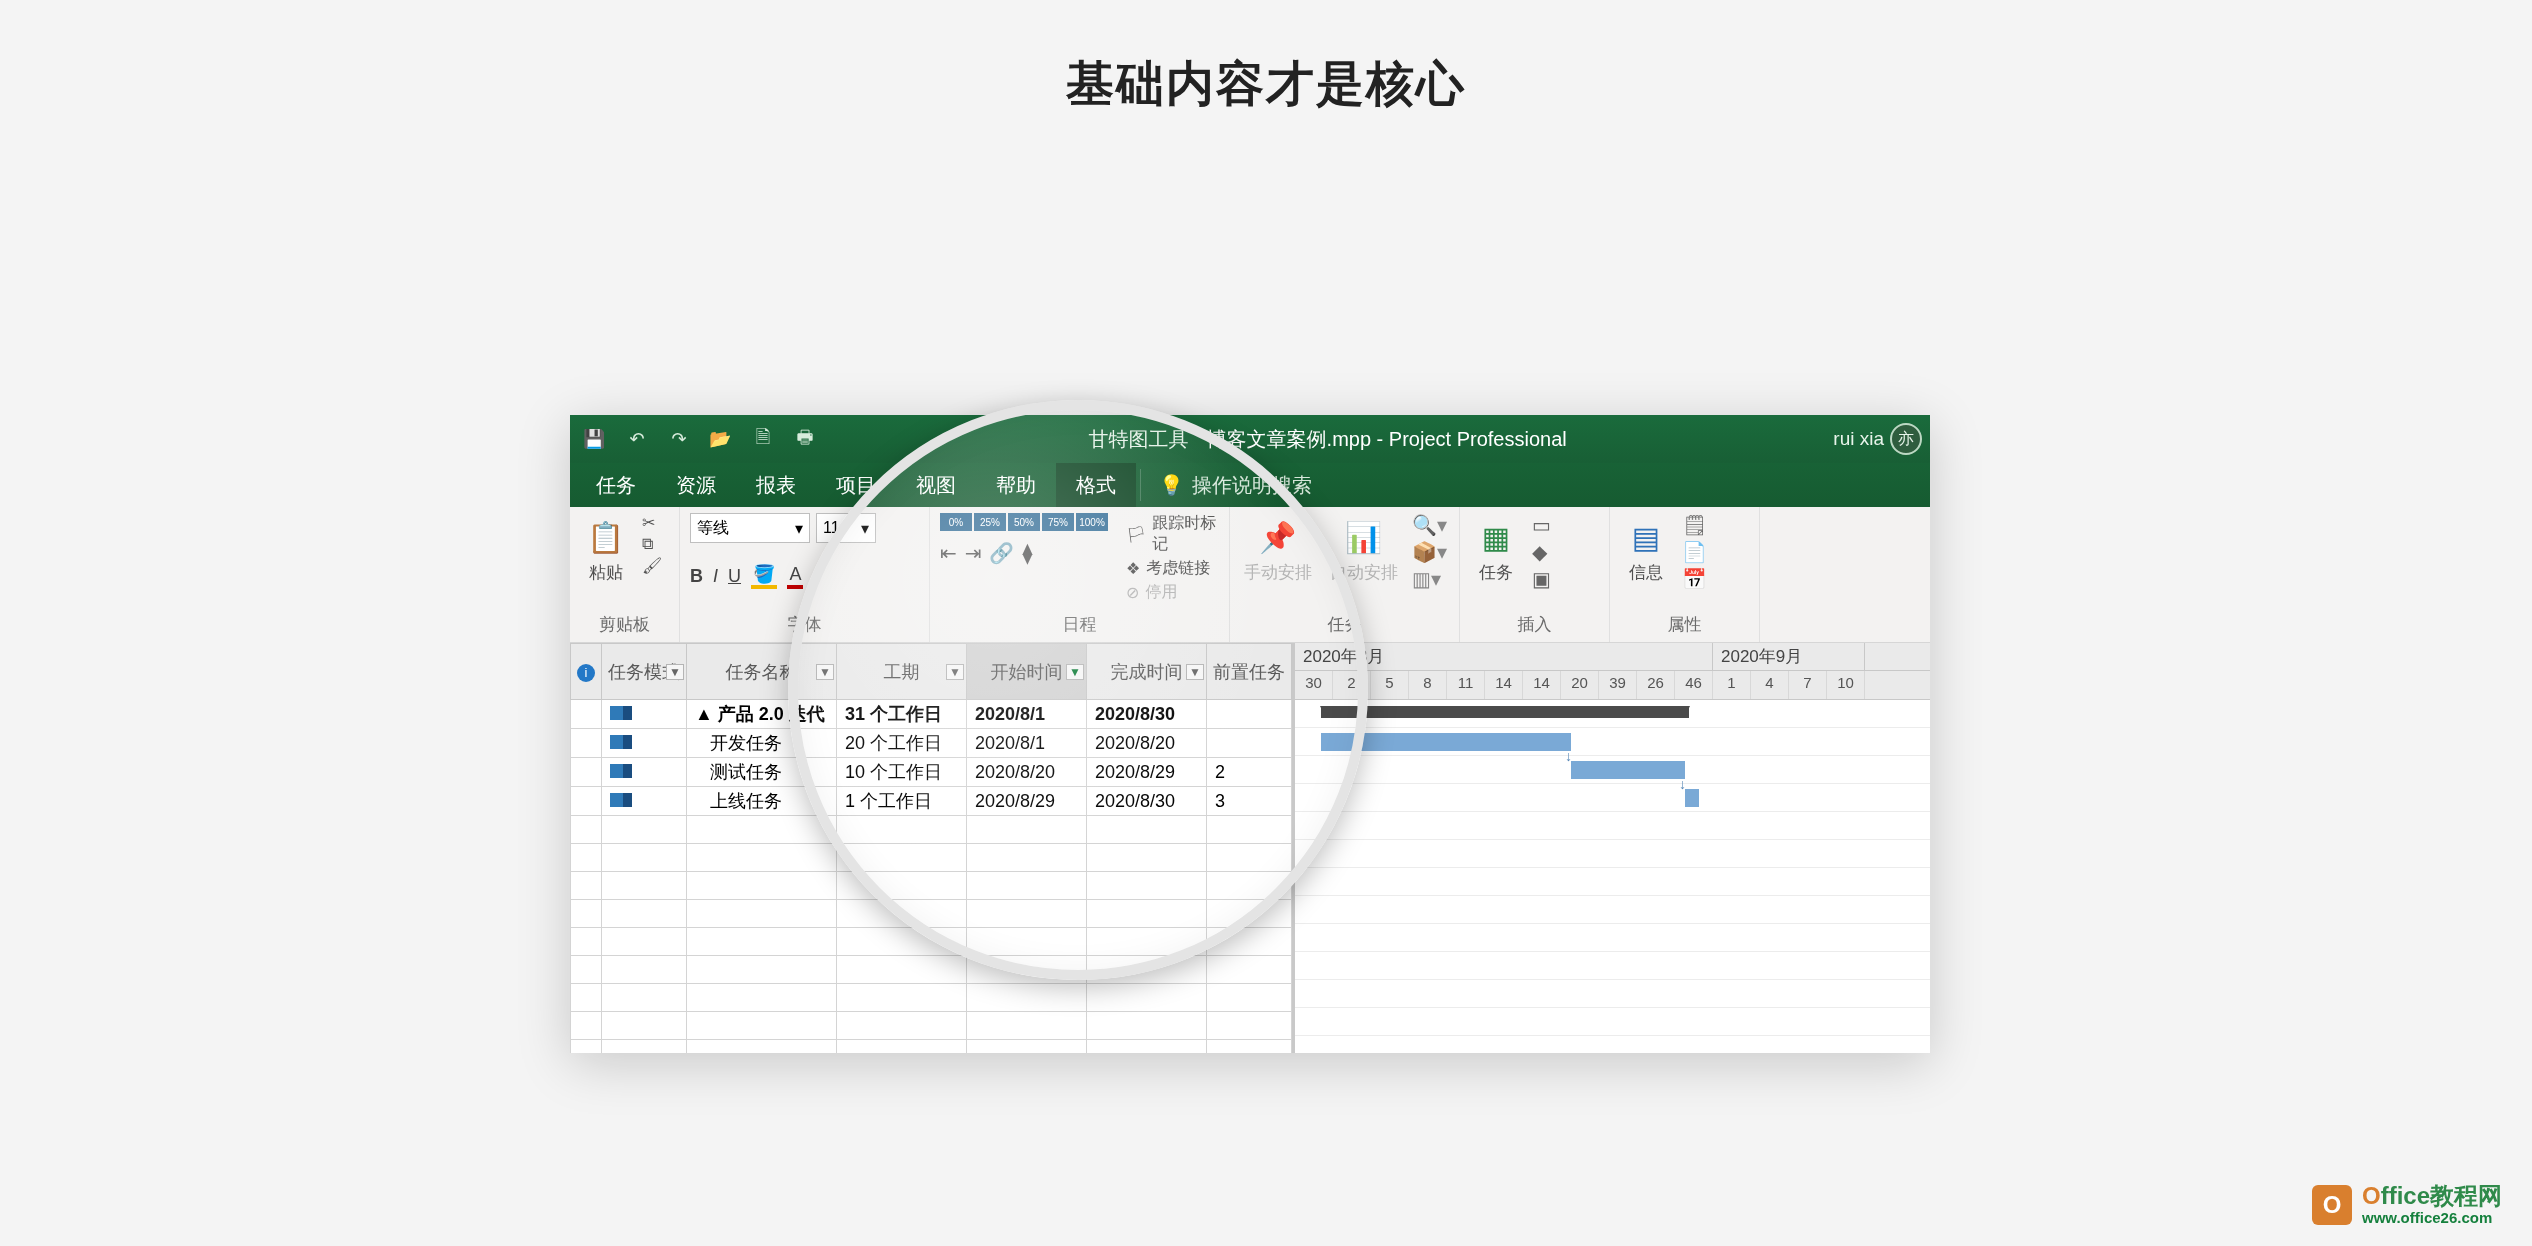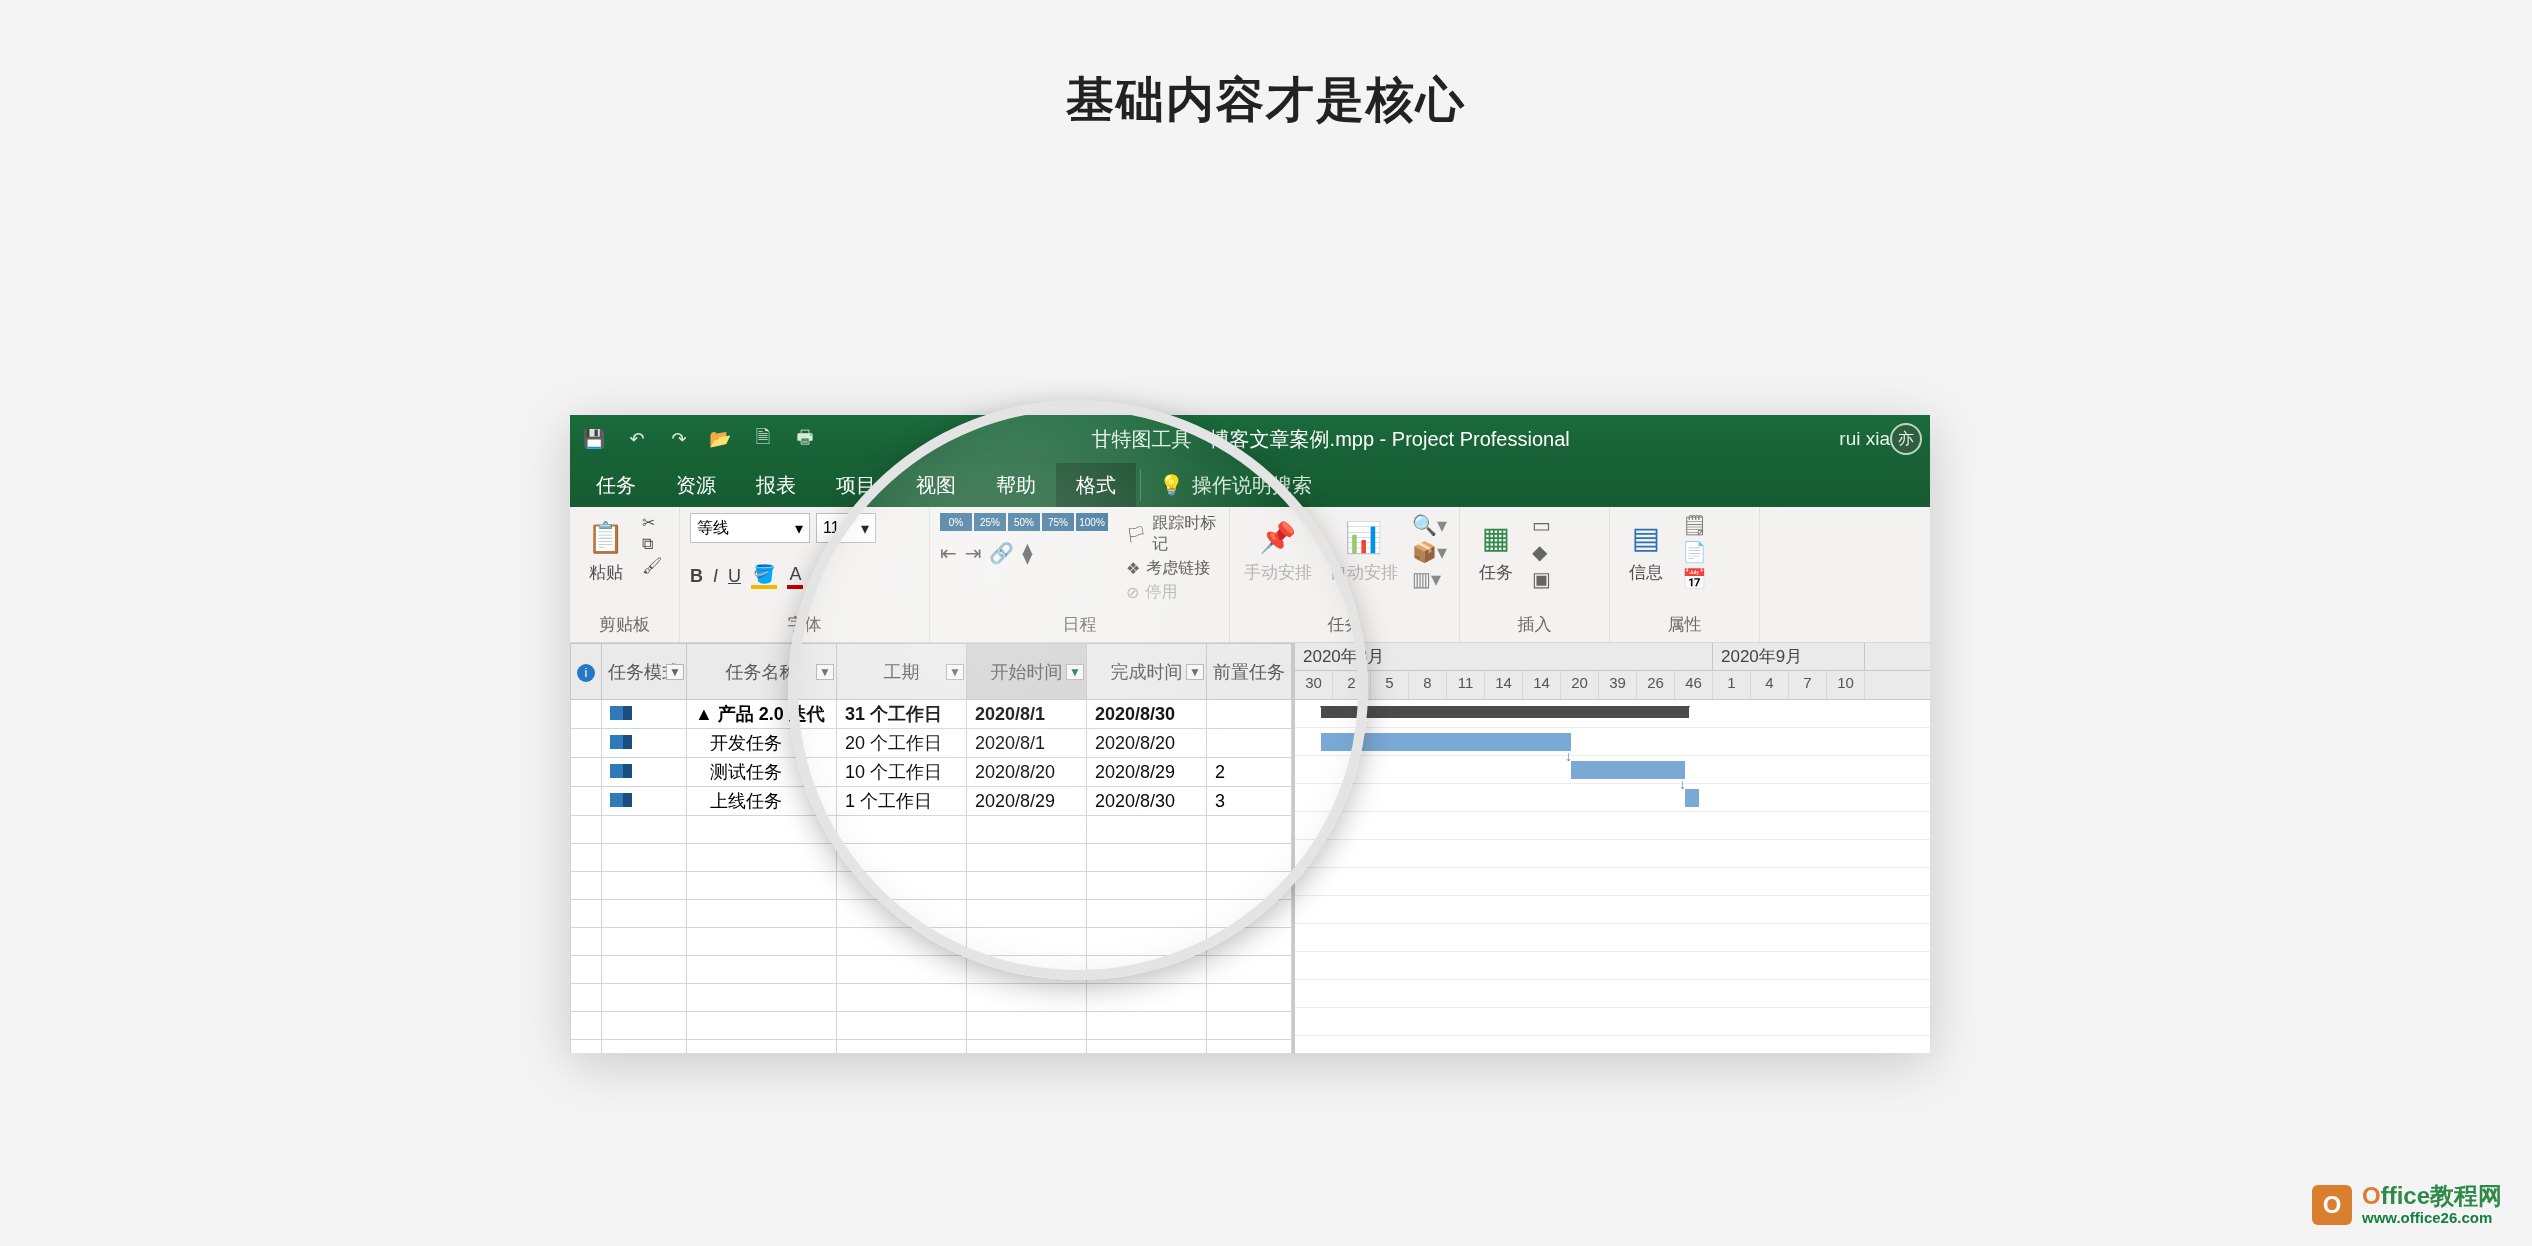--- a/index.html
+++ b/index.html
@@ -8,21 +8,21 @@
       background: #f4f4f4;
       width: 2532px;
       height: 1246px;
       position: relative;
     }
     .page-title {
       text-align: center;
       font-size: 48px;
       font-weight: 700;
       color: #222;
-      padding-top: 68px;
+      padding-top: 52px;
       letter-spacing: 2px;
     }
     .app-frame {
       position: absolute;
       left: 570px;
       top: 415px;
       width: 1360px;
       height: 638px;
       background: #fff;
       box-shadow: 0 10px 50px rgba(0,0,0,0.18);
@@ -37,21 +37,21 @@
       padding: 0 8px;
       color: #fff;
     }
     .qat { display: flex; align-items: center; gap: 8px; }
     .qat .icon-btn {
       width: 34px; height: 34px; display:flex; align-items:center; justify-content:center;
       color: #d8ecdc; font-size: 18px;
     }
     .title-center { flex:1; text-align:center; font-size: 20px; color:#fff; display:flex; justify-content:center; align-items:center; gap:18px;}
     .title-center .tool-tab { font-size: 20px; color:#e6f3e9;}
-    .title-username { color:#e8f4ea; font-size:19px; }
+    .title-username { color:#e8f4ea; font-size:19px; margin-right:6px;}
     .avatar-circle { width:32px;height:32px;border-radius:50%;background:#2f5d3e;border:2px solid #bcd8c3;display:flex;align-items:center;justify-content:center;font-size:16px;color:#e8f4ea;}
     
     .ribbontabs {
       height: 44px;
       background: linear-gradient(to bottom,#186236,#165b31);
       display: flex;
       align-items: stretch;
       padding-left: 6px;
       color: #fff;
       font-size: 20px;

